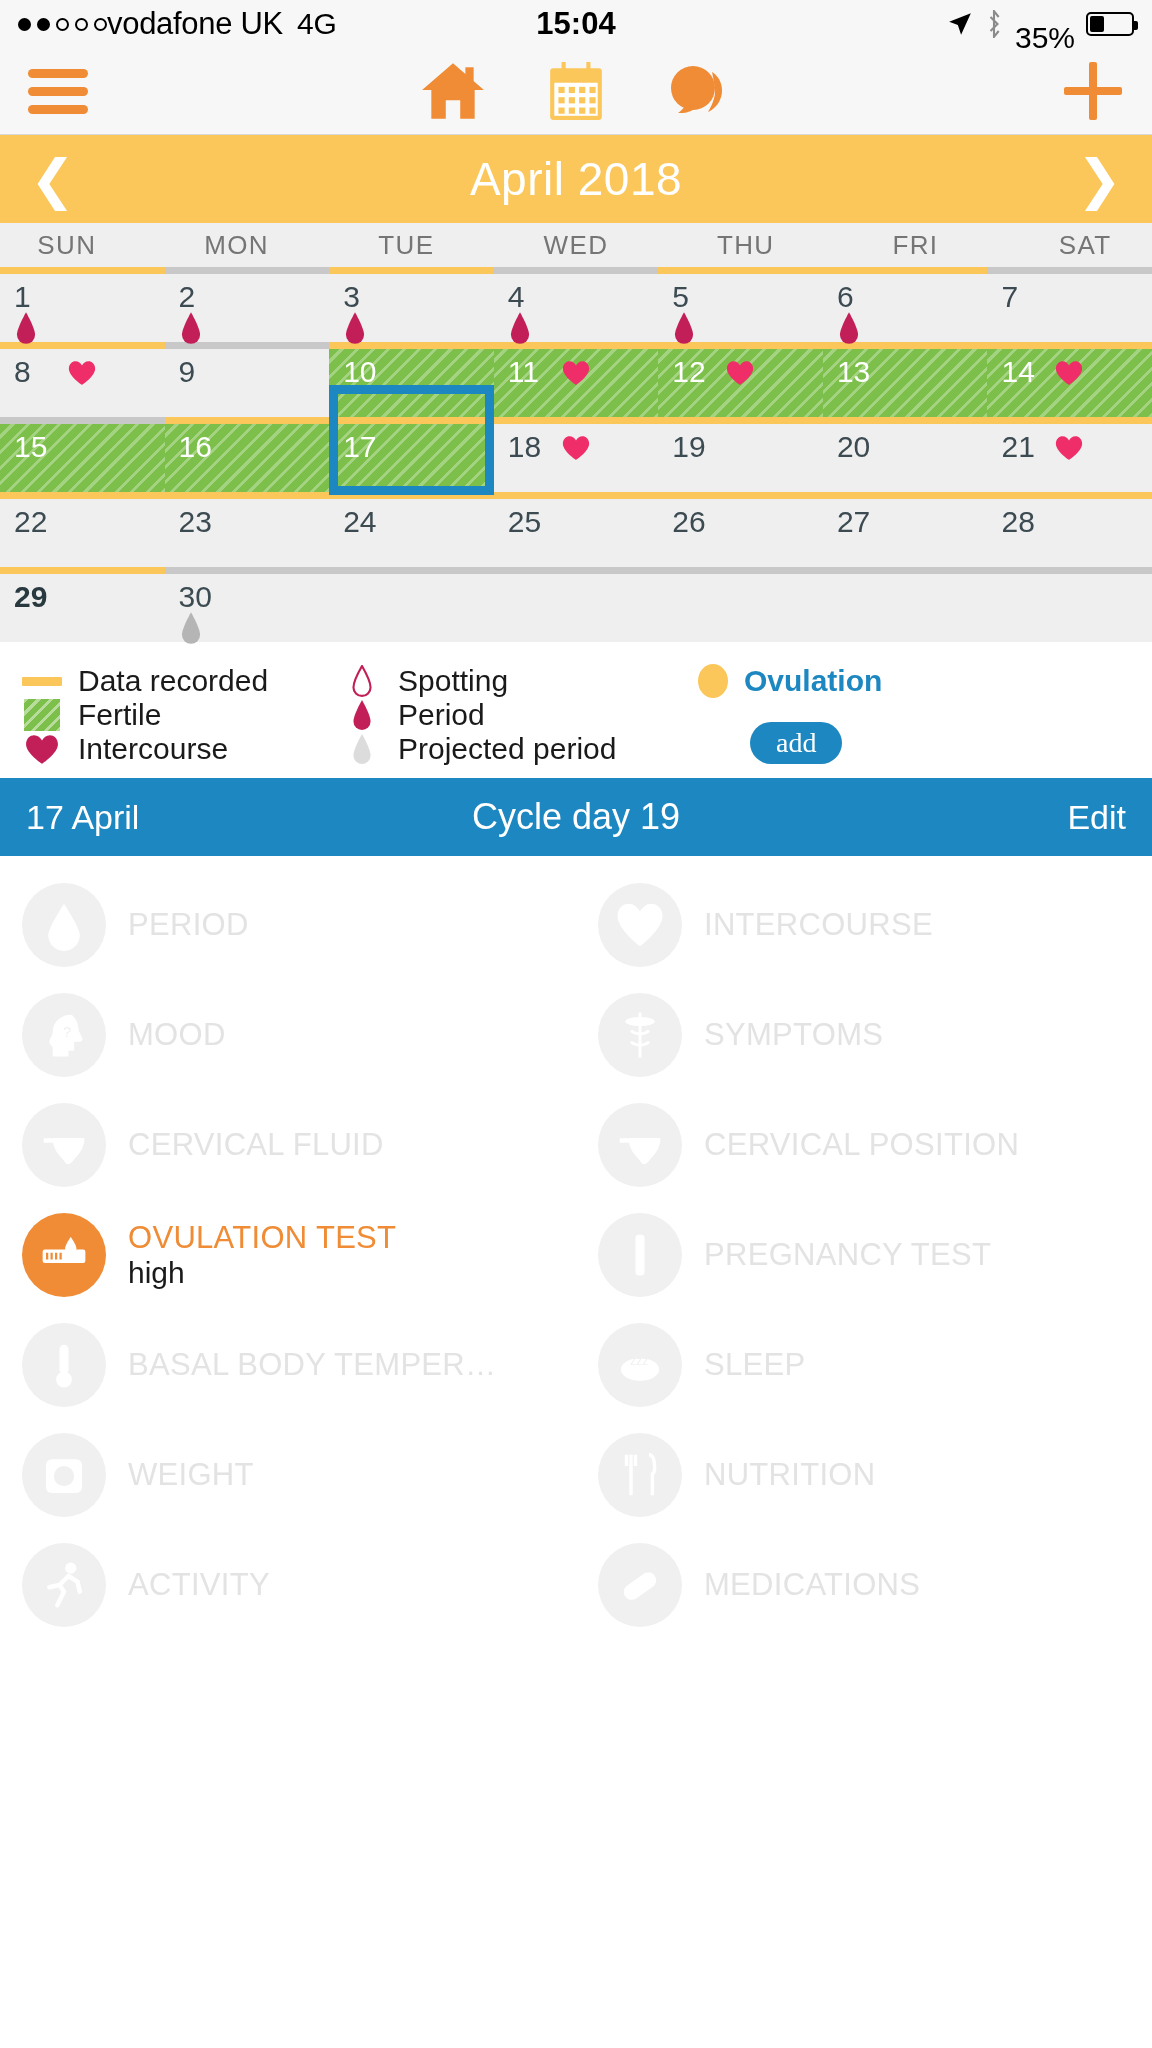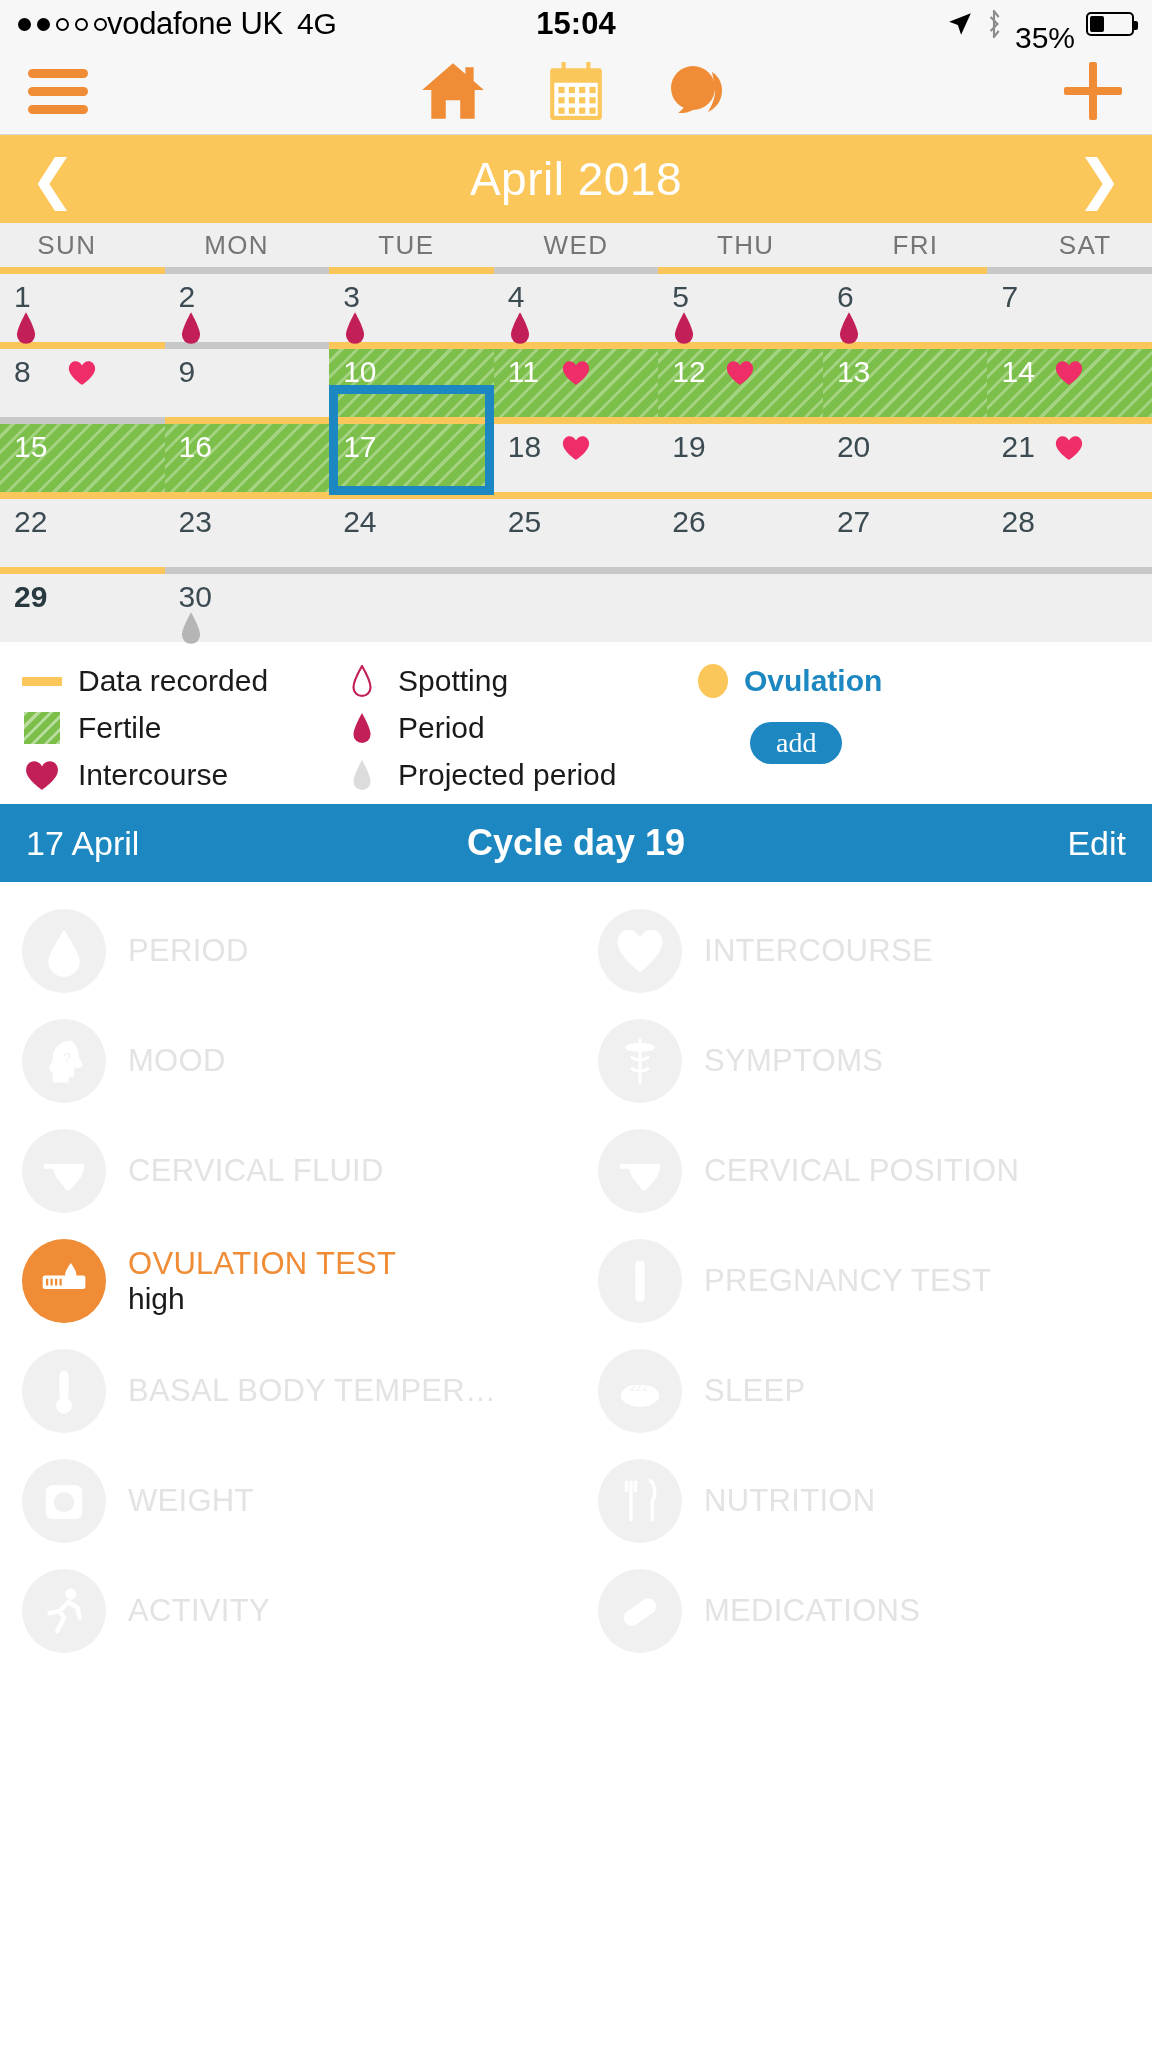--- a/index.html
+++ b/index.html
@@ -123,21 +123,21 @@
   .sel {
     position: absolute; border: 9px solid #1c87c0; z-index: 5;
     pointer-events: none;
   }
 
   
   .legend {
     background: #fff; padding: 22px 22px 12px 22px;
     display: flex; position: relative;
   }
-  .legcol { display: flex; flex-direction: column; gap: 13px; }
+  .legcol { display: flex; flex-direction: column; }
   .legcol.c1 { width: 320px; }
   .legcol.c2 { width: 330px; }
   .legitem { display: flex; align-items: center; gap: 16px; height: 34px; }
   .legitem span.lbl { font-size: 30px; color: #1a1a1a; }
   .sw-bar { width: 40px; height: 9px; background: #fbc75a; border-radius: 1px; }
   .sw-fert {
     width: 36px; height: 32px; background: #7cc04b; position: relative; overflow: hidden;
   }
   .sw-fert::before {
     content: ""; position: absolute; inset: 0;
@@ -157,21 +157,21 @@
 
   
   .daybar {
     background: #1c87c0; color: #fff; height: 78px;
     display: flex; align-items: center; padding: 0 26px;
     position: relative;
   }
   .daybar .dl { font-size: 34px; }
   .daybar .dc {
     position: absolute; left: 0; right: 0; text-align: center;
-    font-size: 36px; pointer-events: none; font-weight: bold;
+    font-size: 36px; pointer-events: none;
   }
   .daybar .de { margin-left: auto; font-size: 34px; cursor: pointer; }
 
   
   .tracker { background: #fff; padding: 14px 0 0 0; }
   .trow { display: flex; }
   .titem {
     flex: 1; display: flex; align-items: center; gap: 22px;
     padding: 9px 0 9px 22px; min-height: 110px;
   }

